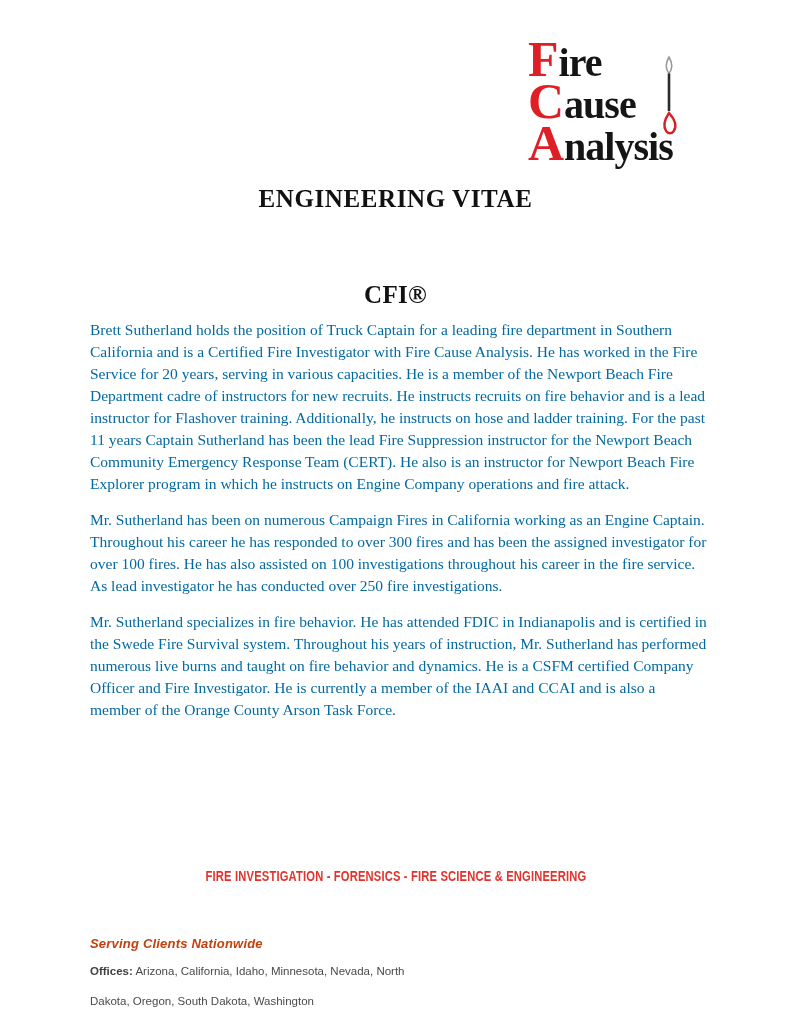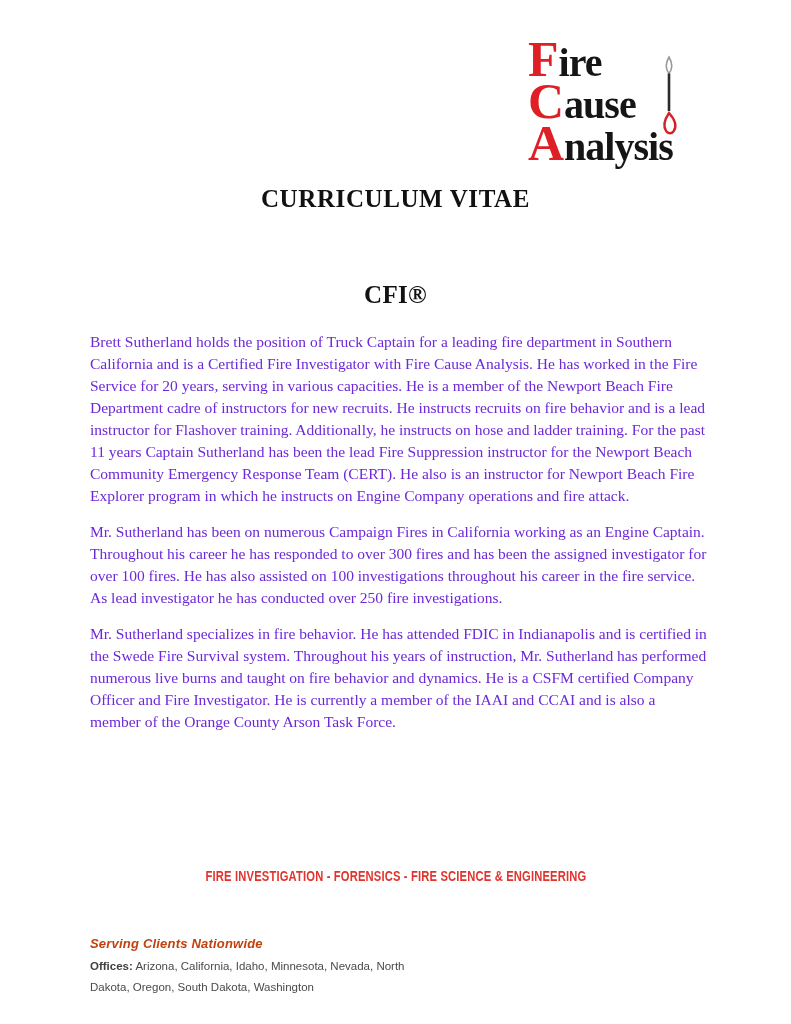--- a/index.html
+++ b/index.html
@@ -30,22 +30,22 @@
   .doc-type, .person-name, .credential {
     position: absolute; left: 0; width: 100%; text-align: center;
     font-weight: 700; color: #111; margin: 0;
   }
   .doc-type   { top: 185px; font-size: 25px; letter-spacing: 0.6px; }
   .person-name{ top: 227px; font-size: 31px; letter-spacing: 0.6px; }
   .credential { top: 281px; font-size: 25px; letter-spacing: 0.3px; }
 
   
   .content {
-    position: absolute; top: 331px; left: 90px; width: 618px;
-    font-size: 15.5px; line-height: 22px; color: #6d28d9;
+    position: absolute; top: 319px; left: 90px; width: 618px;
+    font-size: 15.5px; line-height: 22px; color: #0369a1;
   }
   .content p { margin: 0 0 14px 0; }
 
   
   .tagline {
     position: absolute; top: 868px; left: 0; width: 100%; text-align: center;
     font-family: "Liberation Sans", sans-serif; font-weight: 700;
     font-size: 14px; color: var(--accent-red, #E2342D);
   }
   .tagline-inner { display: inline-block; transform: scaleX(0.8); letter-spacing: 0.2px; }
@@ -59,21 +59,21 @@
   .slogan-tm { font-size: 11px; vertical-align: super; margin-left: 1px; }
 
   .serving {
     position: absolute; top: 936px; left: 90px;
     font-family: "Liberation Sans", sans-serif; font-weight: 700; font-style: italic;
     font-size: 13px; color: #c2410c; letter-spacing: 0.2px;
   }
   .offices {
     position: absolute; top: 956px; left: 90px; width: 338px;
     font-family: "Liberation Sans", sans-serif; font-size: 11.5px;
-    line-height: 21px; color: #4a4a4a;
+    line-height: 30px; color: #4a4a4a;
   }
   .offices-label { font-weight: 700; color: #3f3f3f; }
 
   .corporate {
     position: absolute; top: 912px; right: 138px; text-align: right;
     font-family: "Liberation Sans", sans-serif; font-size: 13px;
     line-height: 19.5px; color: #2b2b2b;
   }
   .corp-title, .corp-web { font-weight: 700; color: #1a1a1a; }
 </style>
@@ -95,21 +95,21 @@
       <span class="logo-initial">A</span>
         <span class="logo-rest">nalysis</span>
     </div>
     <svg class="match-icon" width="30" height="88" viewBox="0 0 30 88" aria-hidden="true">
       <path d="M15 3 C 11.5 9, 11.5 15, 15 19.5 C 18.5 15, 18.5 9, 15 3 Z" fill="none" stroke="#999999" stroke-width="1.6"></path>
       <line x1="15" y1="19.5" x2="15" y2="57" stroke="#2b2b2b" stroke-width="2.6"></line>
       <path d="M15 59 C 10.2 66, 8.8 72, 12.2 77.2 C 14 79.9, 17.6 79.9, 19.6 77.2 C 23.4 71.8, 20.4 65, 15 59 Z" fill="none" stroke="#D42027" stroke-width="2.4"></path>
     </svg>
   </header>
 
-  <h2 class="doc-type">CURRICULUM VITAE</h2>
+  <h2 class="doc-type">ENGINEERING VITAE</h2>
   <h3 class="credential">CFI®</h3>
 
   <main class="content">
     <p>Brett Sutherland holds the position of Truck Captain for a leading fire department in Southern California and is a Certified Fire Investigator with Fire Cause Analysis. He has worked in the Fire Service for 20 years, serving in various capacities. He is a member of the Newport Beach Fire Department cadre of instructors for new recruits. He instructs recruits on fire behavior and is a lead instructor for Flashover training. Additionally, he instructs on hose and ladder training. For the past 11 years Captain Sutherland has been the lead Fire Suppression instructor for the Newport Beach Community Emergency Response Team (CERT). He also is an instructor for Newport Beach Fire Explorer program in which he instructs on Engine Company operations and fire attack.</p>
     <p>Mr. Sutherland has been on numerous Campaign Fires in California working as an Engine Captain. Throughout his career he has responded to over 300 fires and has been the assigned investigator for over 100 fires. He has also assisted on 100 investigations throughout his career in the fire service. As lead investigator he has conducted over 250 fire investigations.</p>
     <p>Mr. Sutherland specializes in fire behavior. He has attended FDIC in Indianapolis and is certified in the Swede Fire Survival system. Throughout his years of instruction, Mr. Sutherland has performed numerous live burns and taught on fire behavior and dynamics. He is a CSFM certified Company Officer and Fire Investigator. He is currently a member of the IAAI and CCAI and is also a member of the Orange County Arson Task Force.</p>
   </main>
 
   <div class="tagline">
     <span class="tagline-inner">FIRE INVESTIGATION - FORENSICS - FIRE SCIENCE &amp; ENGINEERING</span>

